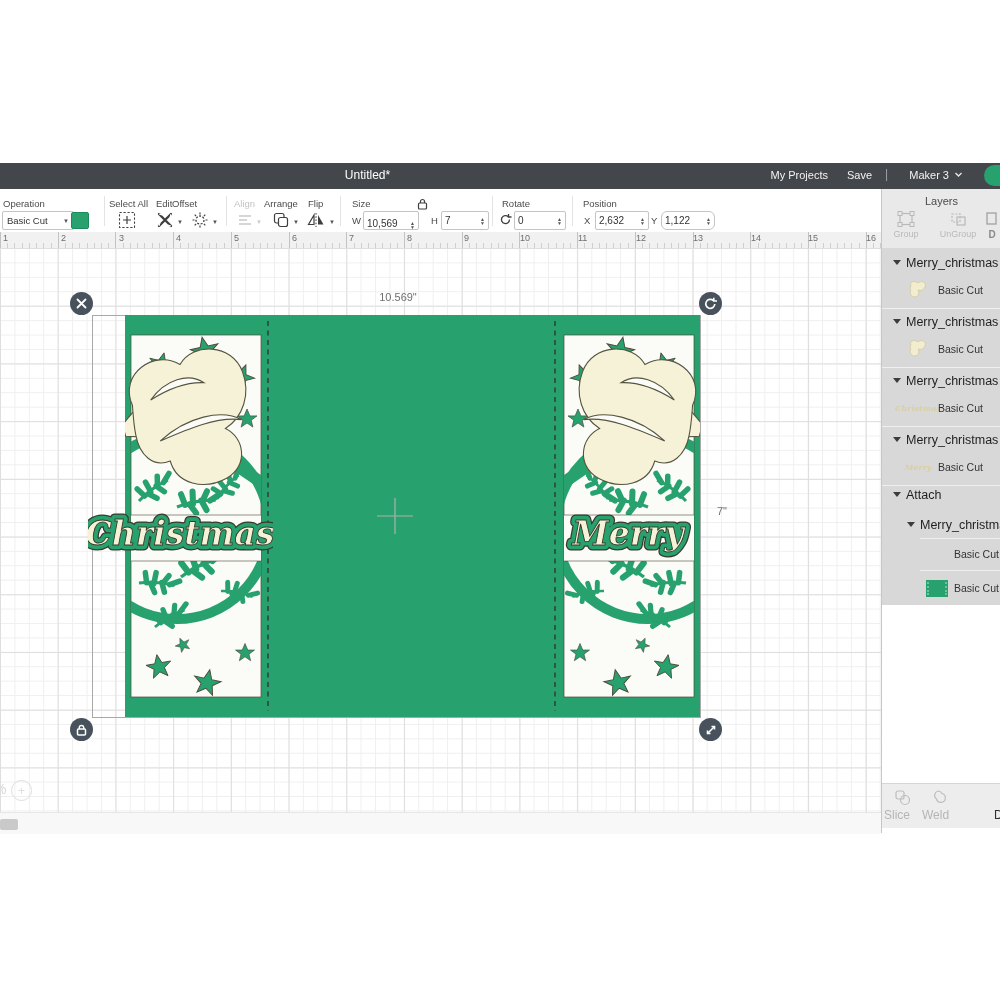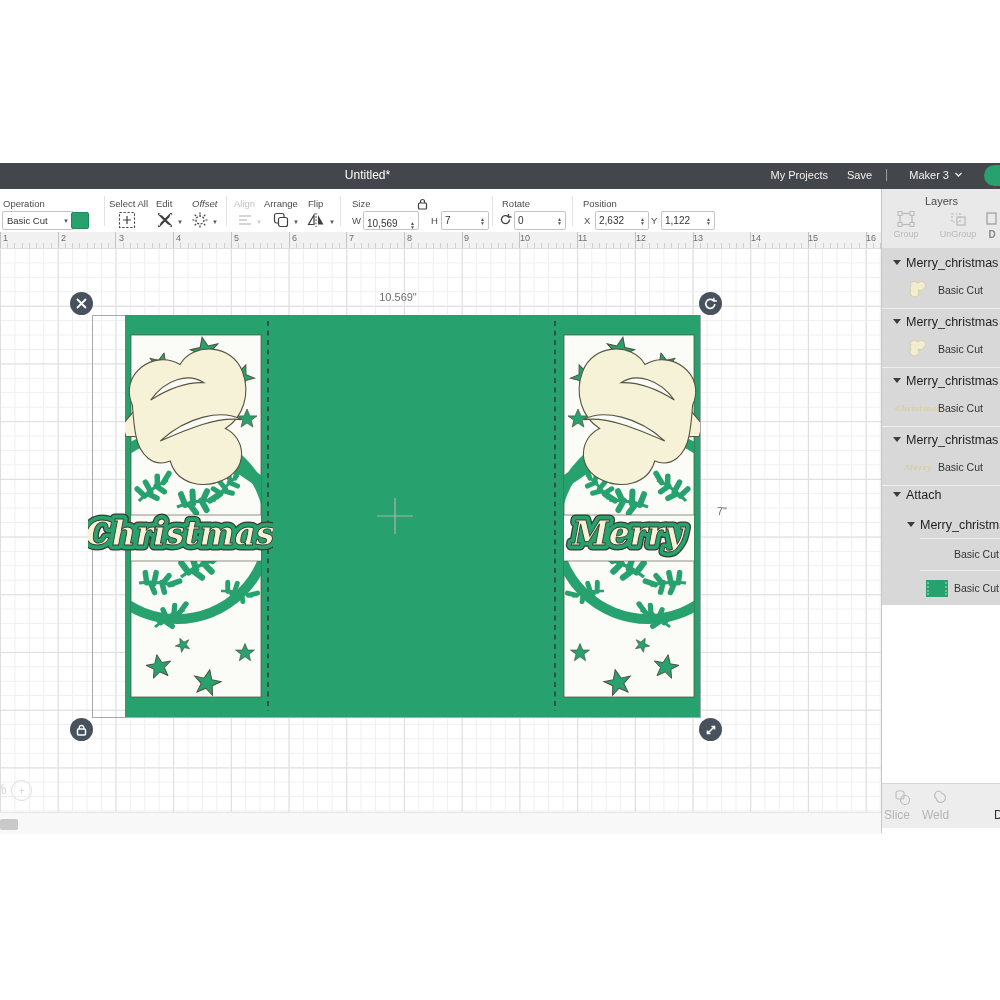--- a/index.html
+++ b/index.html
@@ -129,21 +129,21 @@
 
     <div class="tlabel" style="left:156px;">Edit</div>
     <div class="ticon" style="left:156px;">
       <svg width="18" height="18" viewBox="0 0 18 18">
           <path d="M3 3 L15 15 M15 3 L3 15" stroke="#3f3f3f" stroke-width="2.4" stroke-linecap="round"></path>
           <path d="M3 3 l3 1 M15 15 l-3 -1 M15 3 l-1 3 M3 15 l1 -3" stroke="#fff" stroke-width="1"></path>
         </svg>
     </div>
     <div class="ddarrow" style="left:177px;">▼</div>
 
-    <div class="tlabel" style="left:192px;font-style:italic;">Offset</div>
+    <div class="tlabel" style="left:172px;">Offset</div>
     <div class="ticon" style="left:191px;">
       <svg width="18" height="18" viewBox="0 0 18 18">
           <circle cx="9" cy="9" r="4" fill="none" stroke="#3f3f3f" stroke-width="1.3" stroke-dasharray="2,1.5"></circle>
           <path d="M9 1.5 V3.5 M9 14.5 V16.5 M1.5 9 H3.5 M14.5 9 H16.5 M3.7 3.7 L5.1 5.1 M12.9 12.9 L14.3 14.3 M14.3 3.7 L12.9 5.1 M5.1 12.9 L3.7 14.3" stroke="#3f3f3f" stroke-width="1.2"></path>
         </svg>
     </div>
     <div class="ddarrow" style="left:212px;">▼</div>
 
     <div class="vdiv" style="left:226px;"></div>
 
@@ -222,21 +222,21 @@
     <div class="tlabel" style="left:583px;">Position</div>
     <div class="fl" style="left:584px;">X</div>
     <div class="field" style="left:595px;width:46px;">
       <span>2,632</span>
       <span class="stepper">
           <span>▲</span>
           <span>▼</span>
         </span>
     </div>
     <div class="fl" style="left:651px;">Y</div>
-    <div class="field" style="left:661px;width:46px;">
+    <div class="field" style="left:661px;width:46px;border-radius:6px;">
       <span>1,122</span>
       <span class="stepper">
           <span>▲</span>
           <span>▼</span>
         </span>
     </div>
   </div>
 
   <div class="ruler">
     <span style="left:3px">1</span>

